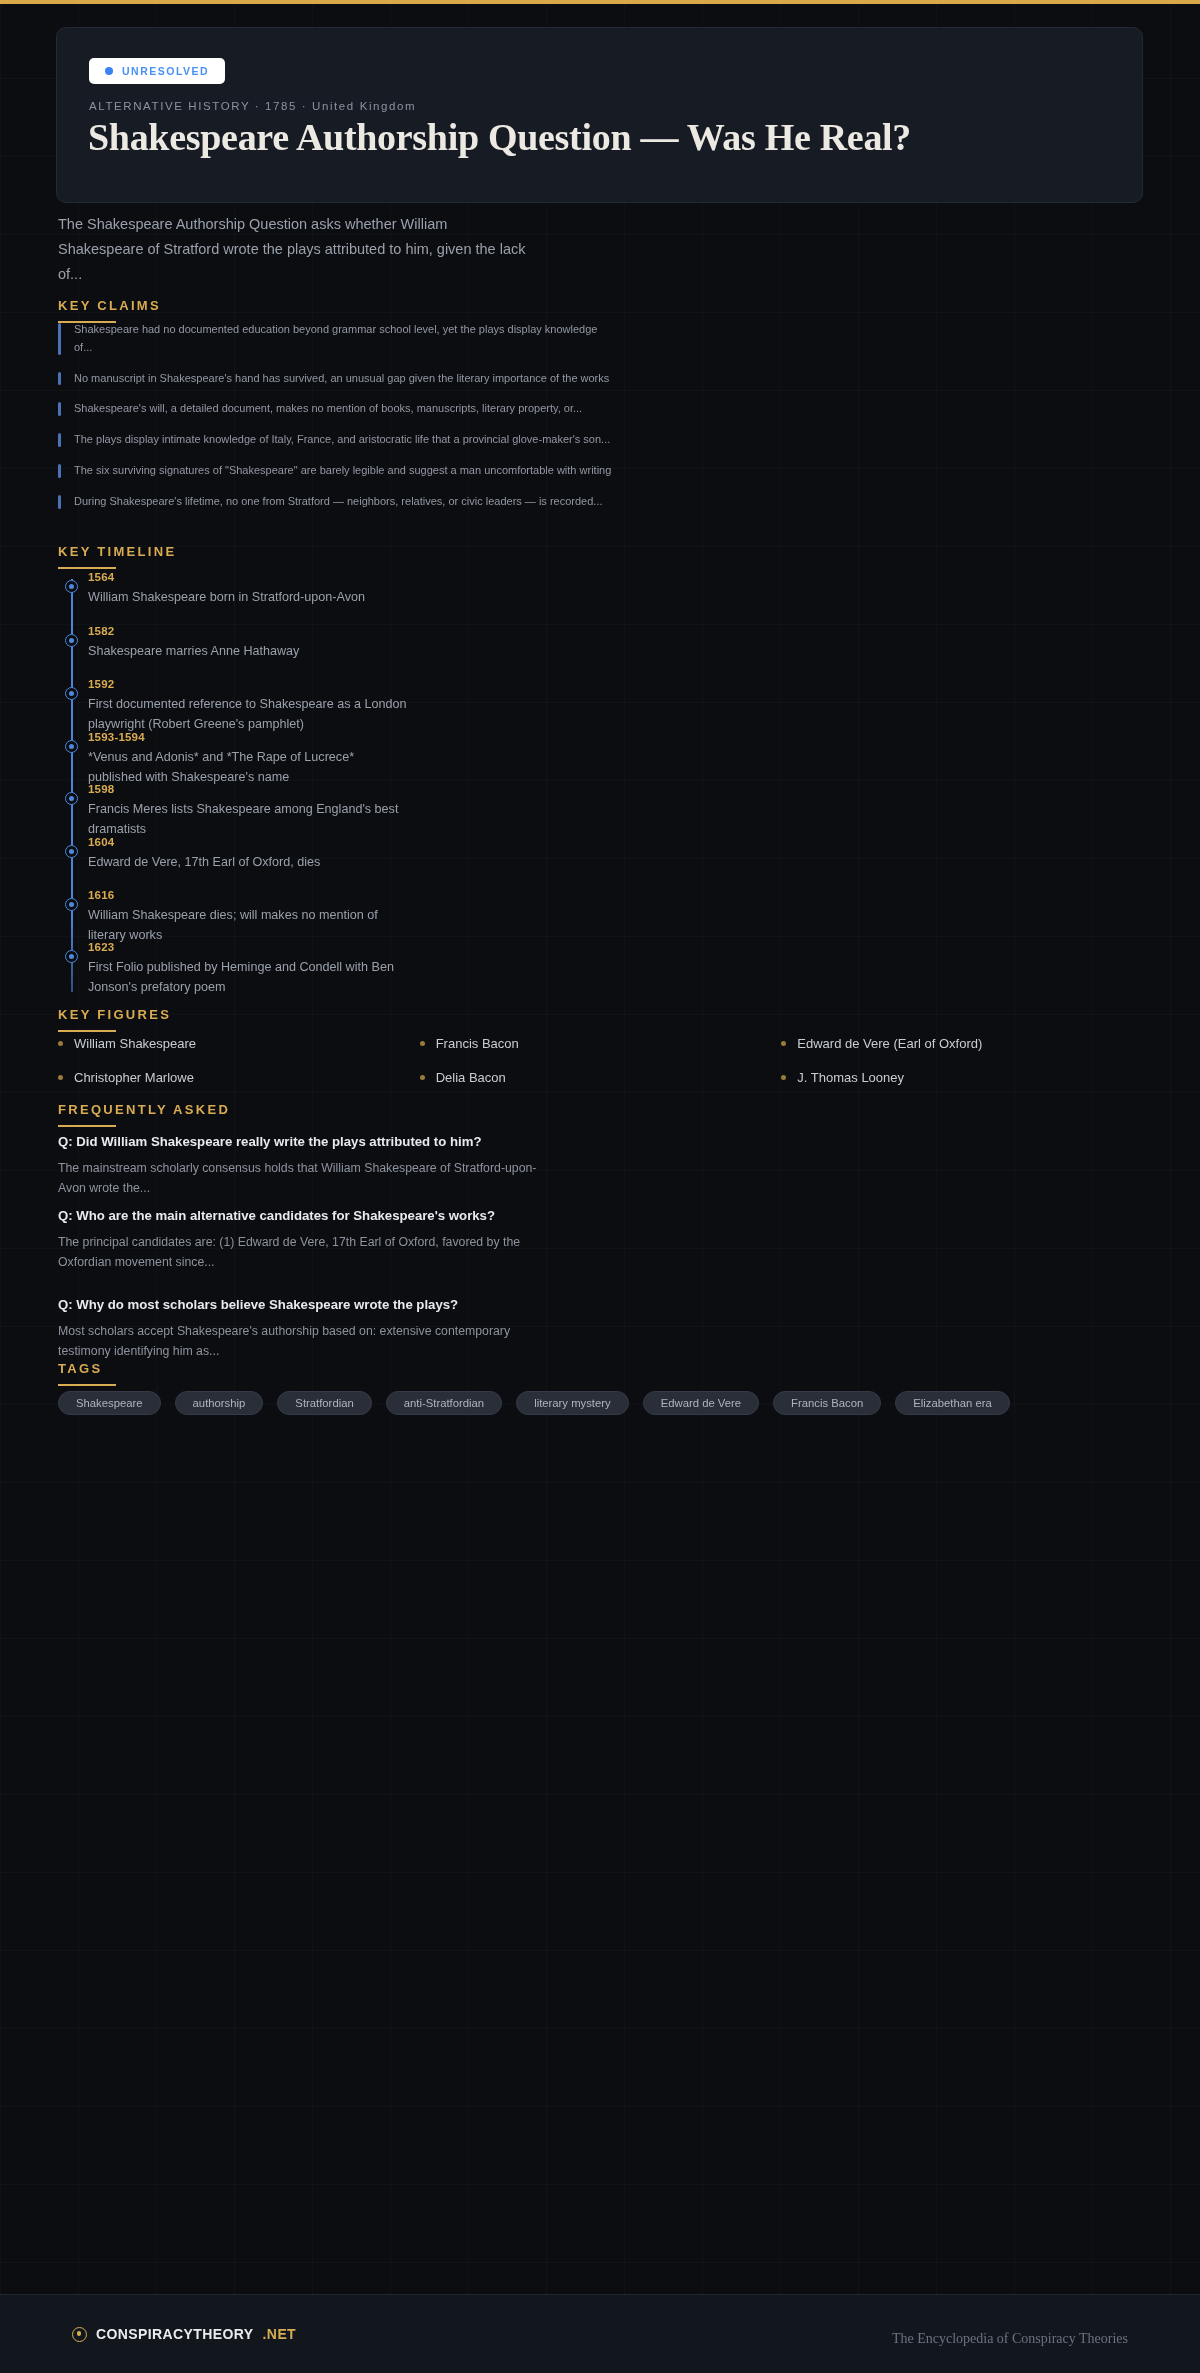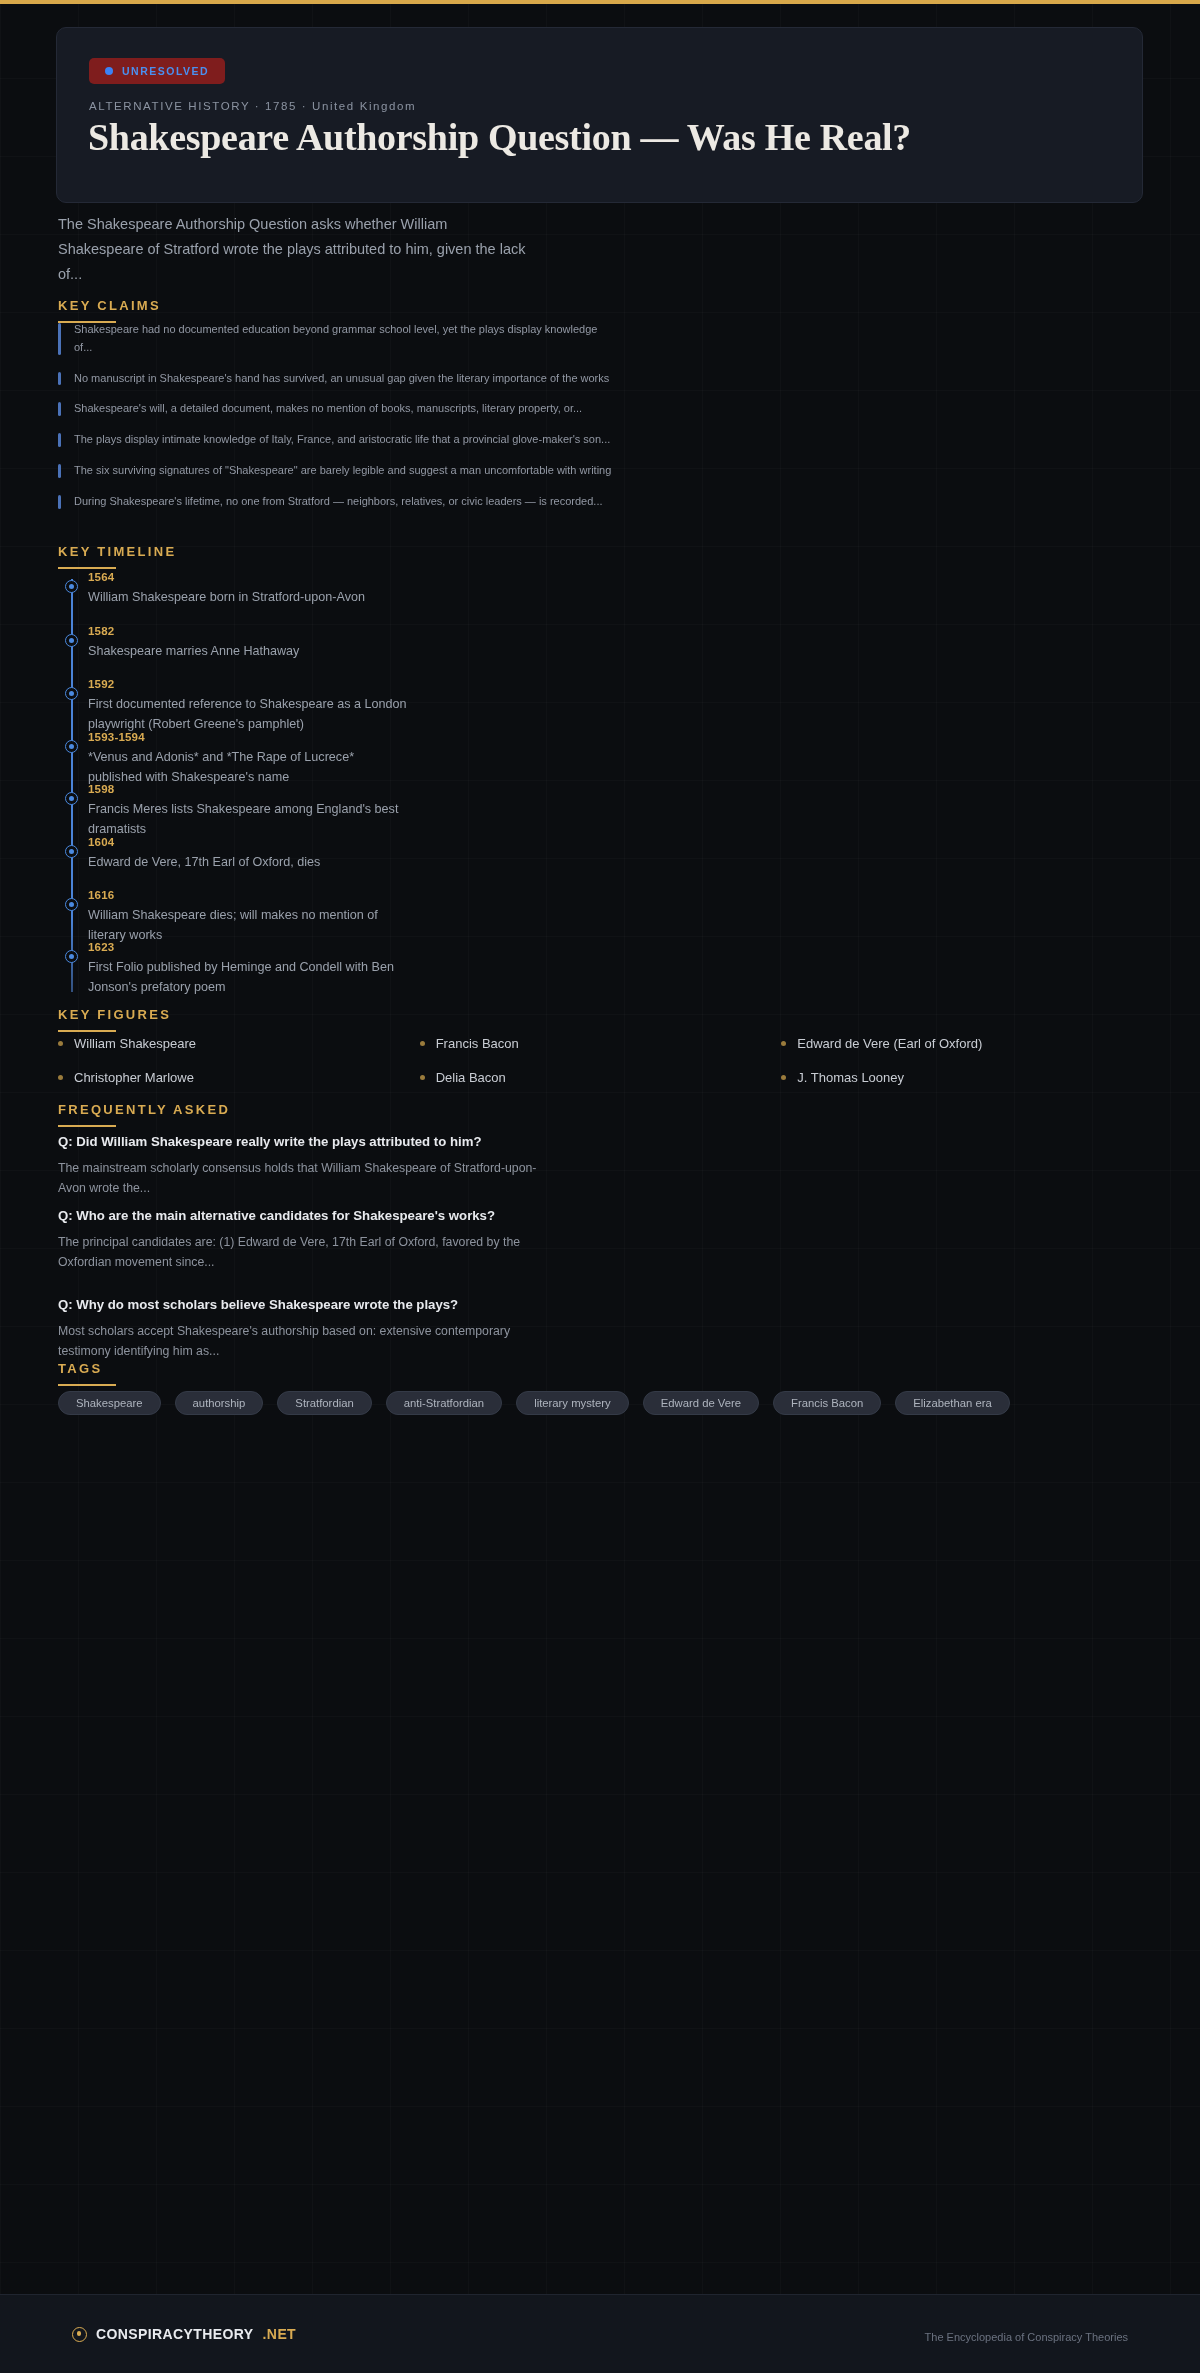--- a/index.html
+++ b/index.html
@@ -27,21 +27,21 @@
   
   .hero{
     position:absolute; left:56px; top:23px; width:1087px; height:176px;
     background:#171b24;
     border:1px solid #242936;
     border-radius:10px;
   }
   .badge{
     position:absolute; left:32px; top:30px;
     height:26px; padding:0 16px;
-    background:#7f1d1d; border-radius:5px;
+    background:#ffffff; border-radius:5px;
     display:flex; align-items:center; gap:9px;
   }
   .badge-dot{ width:8px; height:8px; border-radius:50%; background:#3b82f6; }
   .badge-text{
     font-size:10.5px; font-weight:bold; letter-spacing:1.5px;
     color:#4a90f0;
   }
   .kicker{
     position:absolute; left:32px; top:72px;
     font-size:11.5px; letter-spacing:1.6px; color:#8b93a1;
@@ -160,21 +160,21 @@
     border:1.6px solid #d9ab52; position:relative;
   }
   .brand-icon::after{
     content:""; position:absolute; left:3.6px; top:3.6px;
     width:4.5px; height:4.5px; border-radius:50%; background:#d9ab52;
   }
   .brand-a{ font-size:14px; font-weight:bold; letter-spacing:.4px; color:#e9ebef; }
   .brand-b{ font-size:14px; font-weight:bold; letter-spacing:.4px; color:#d9ab52; }
   .foot-tag{
     position:absolute; right:72px; top:36px;
-    font-size:11px; color:#6b7280;
+    font-size:14px; color:#6b7280;font-family:Liberation Serif, serif;
   }
 </style>
 </head>
 <body>
 
 <div id="topbar"></div>
 
 <div id="page">
 
   <div class="hero">

